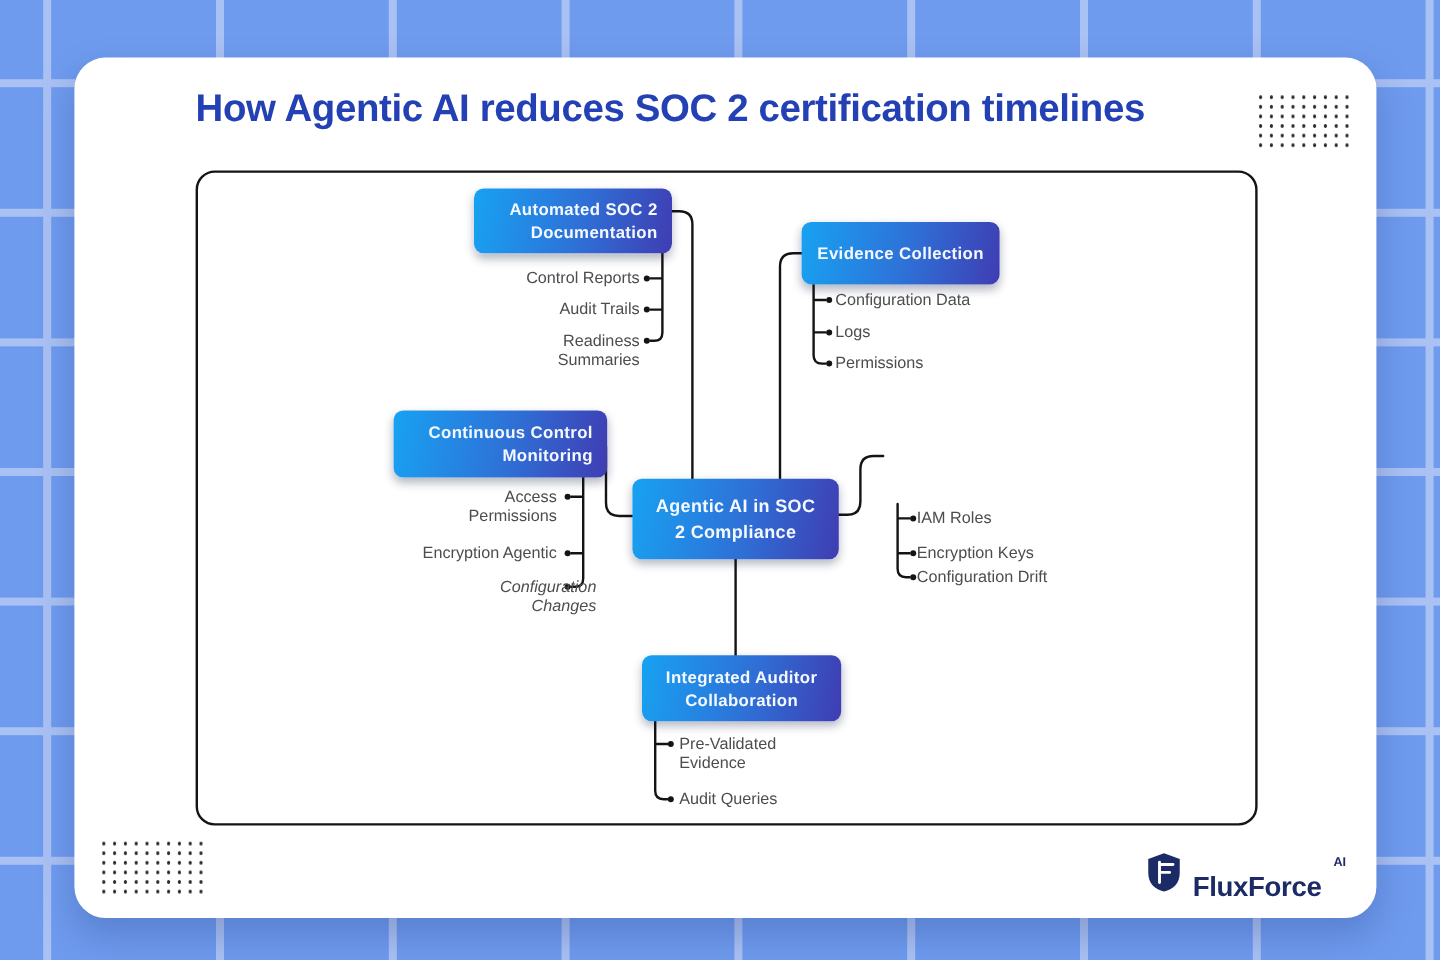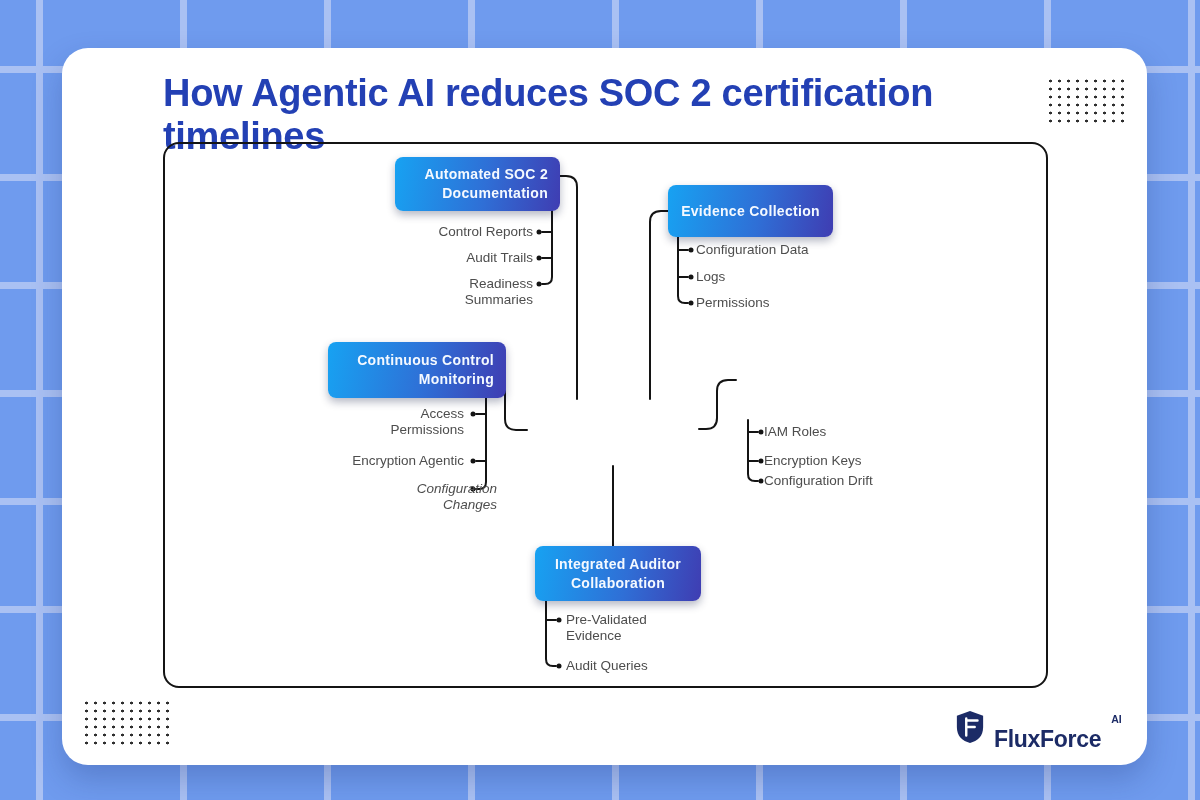--- a/index.html
+++ b/index.html
@@ -18,21 +18,21 @@
     background-size: 144px 108px;
     background-position: 36px 66px;
   }
   .card {
     position: absolute; left: 62px; top: 48px; width: 1085px; height: 717px;
     background: #ffffff; border-radius: 26px;
     box-shadow: 0 14px 30px rgba(25,45,110,0.25);
   }
   .page-title {
     position: absolute; left: 163px; top: 72px; width: 900px;
-    font-size: 38px; font-weight: bold; letter-spacing: -0.3px;
+    font-size: 32px; font-weight: bold; letter-spacing: -0.3px;
     color: #2340b4;
   }
   .dots {
     position: absolute;
     background-image: radial-gradient(circle, #2e2e2e 1.2px, transparent 1.7px);
     background-size: 9px 8px;
   }
   .dots-tr { left: 1046px; top: 77px; width: 83px; height: 47px; }
   .dots-bl { left: 82px; top: 699px; width: 92px; height: 46px; }
   .frame {
@@ -122,20 +122,22 @@
   </svg>
 
   <div class="node align-right" style="left:395px; top:157px; width:165px; height:54px;">Automated SOC 2
 Documentation</div>
 
   <div class="node align-center" style="left:668px; top:185px; width:165px; height:52px;">Evidence Collection</div>
 
   <div class="node align-right" style="left:328px; top:342px; width:178px; height:56px;">Continuous Control
 Monitoring</div>
 
+  <div class="node central align-center" style="left:527px; top:399px; width:172px; height:67px;">Agentic AI in SOC
+2 Compliance</div>
 
 
   <div class="node align-center" style="left:535px; top:546px; width:166px; height:55px;">Integrated Auditor
 Collaboration</div>
 
   <div class="sub right" style="right:667px; top:224px;">Control Reports</div>
   <div class="sub right" style="right:667px; top:250px;">Audit Trails</div>
   <div class="sub right" style="right:667px; top:276px;">Readiness
 Summaries</div>
 

